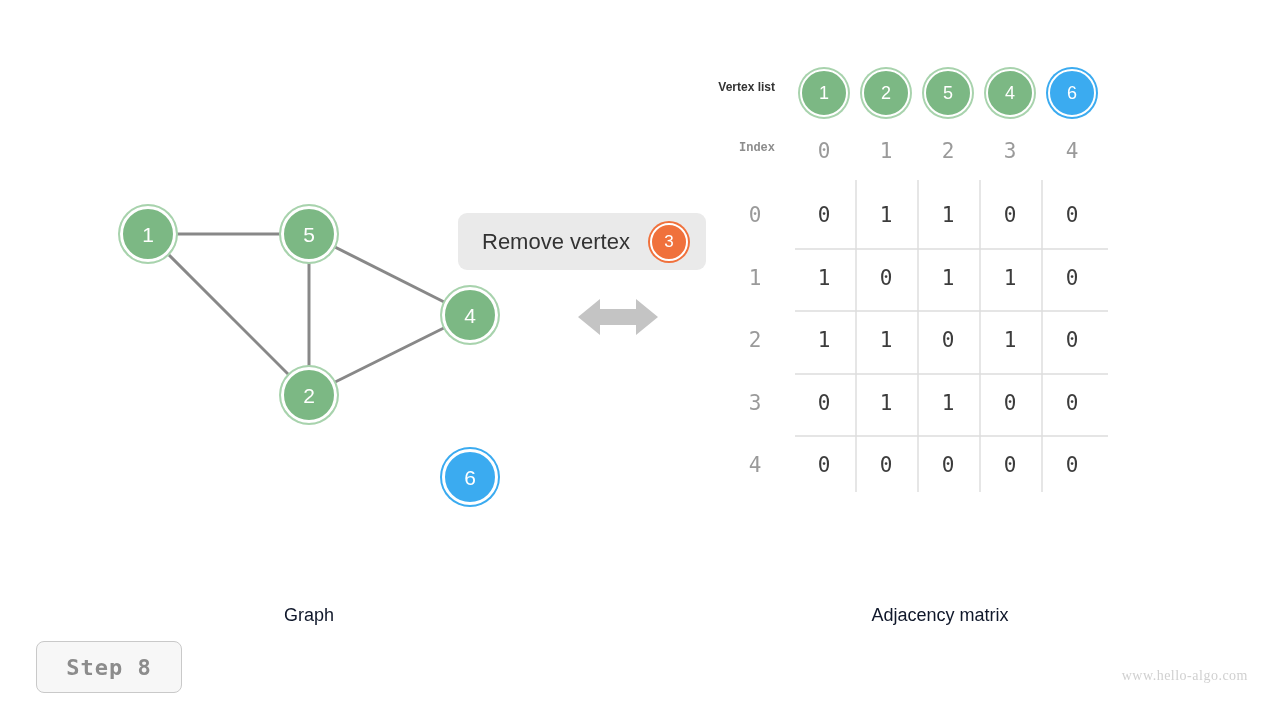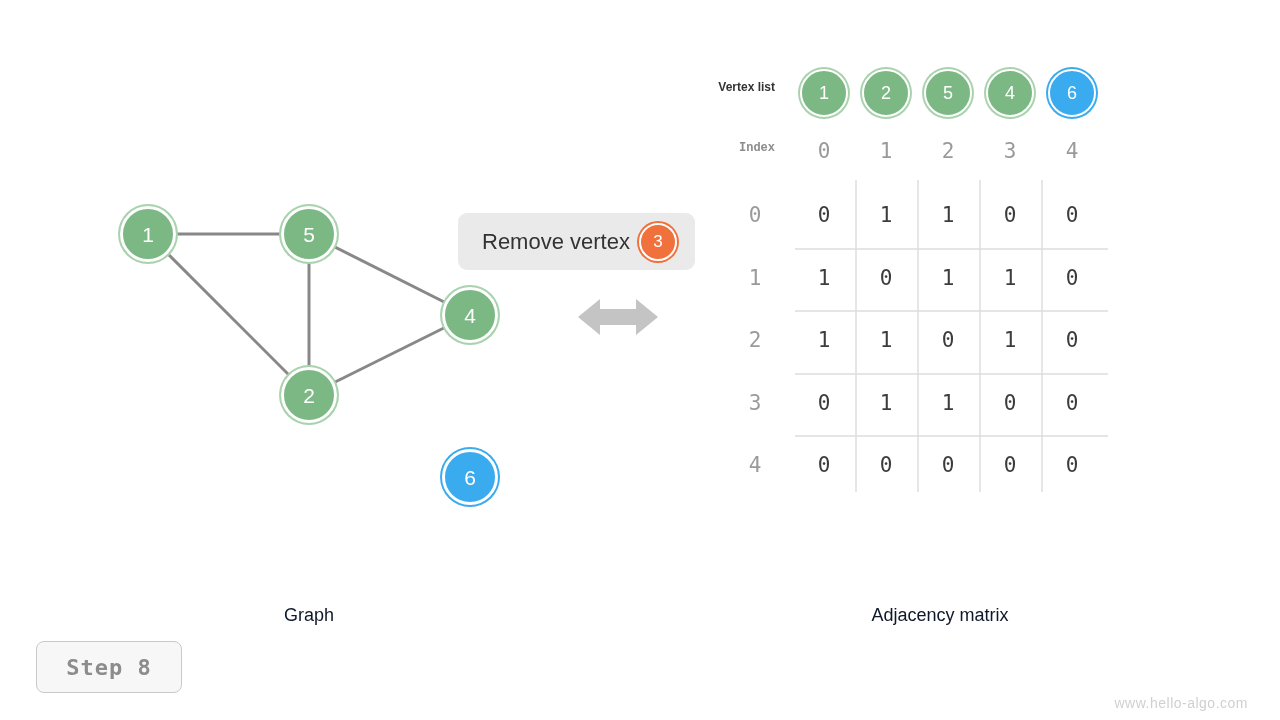--- a/index.html
+++ b/index.html
@@ -53,21 +53,21 @@
   
   #op-pill {
     position: absolute;
     left: 458px; top: 213px;
     height: 57px;
     background: #eaeaea;
     border-radius: 9px;
     display: flex;
     align-items: center;
     padding: 0 18px 0 24px;
-    gap: 9px;
+    gap: 20px;
     z-index: 9;
   }
   #op-pill .op-text {
     font-size: 22px;
     color: #333333;
     white-space: nowrap;
   }
   .badge {
     width: 38px;
     height: 38px;
@@ -180,22 +180,22 @@
     font-weight: bold;
     font-size: 22px;
     color: #8c8c8c;
     letter-spacing: 1px;
     box-sizing: border-box;
   }
 
   
   #watermark {
     position: absolute;
-    right: 32px; bottom: 9px;
-    font-family: Liberation Sans, sans-serif;
+    right: 32px; bottom: 36px;
+    font-family: Liberation Serif, serif;
     font-size: 14px;
     color: #d0d0d0;
     letter-spacing: 0.5px;
   }
 </style>
 </head>
 <body>
 
 <div id="graph-panel">
   <svg id="graph-edges" width="560" height="580">

